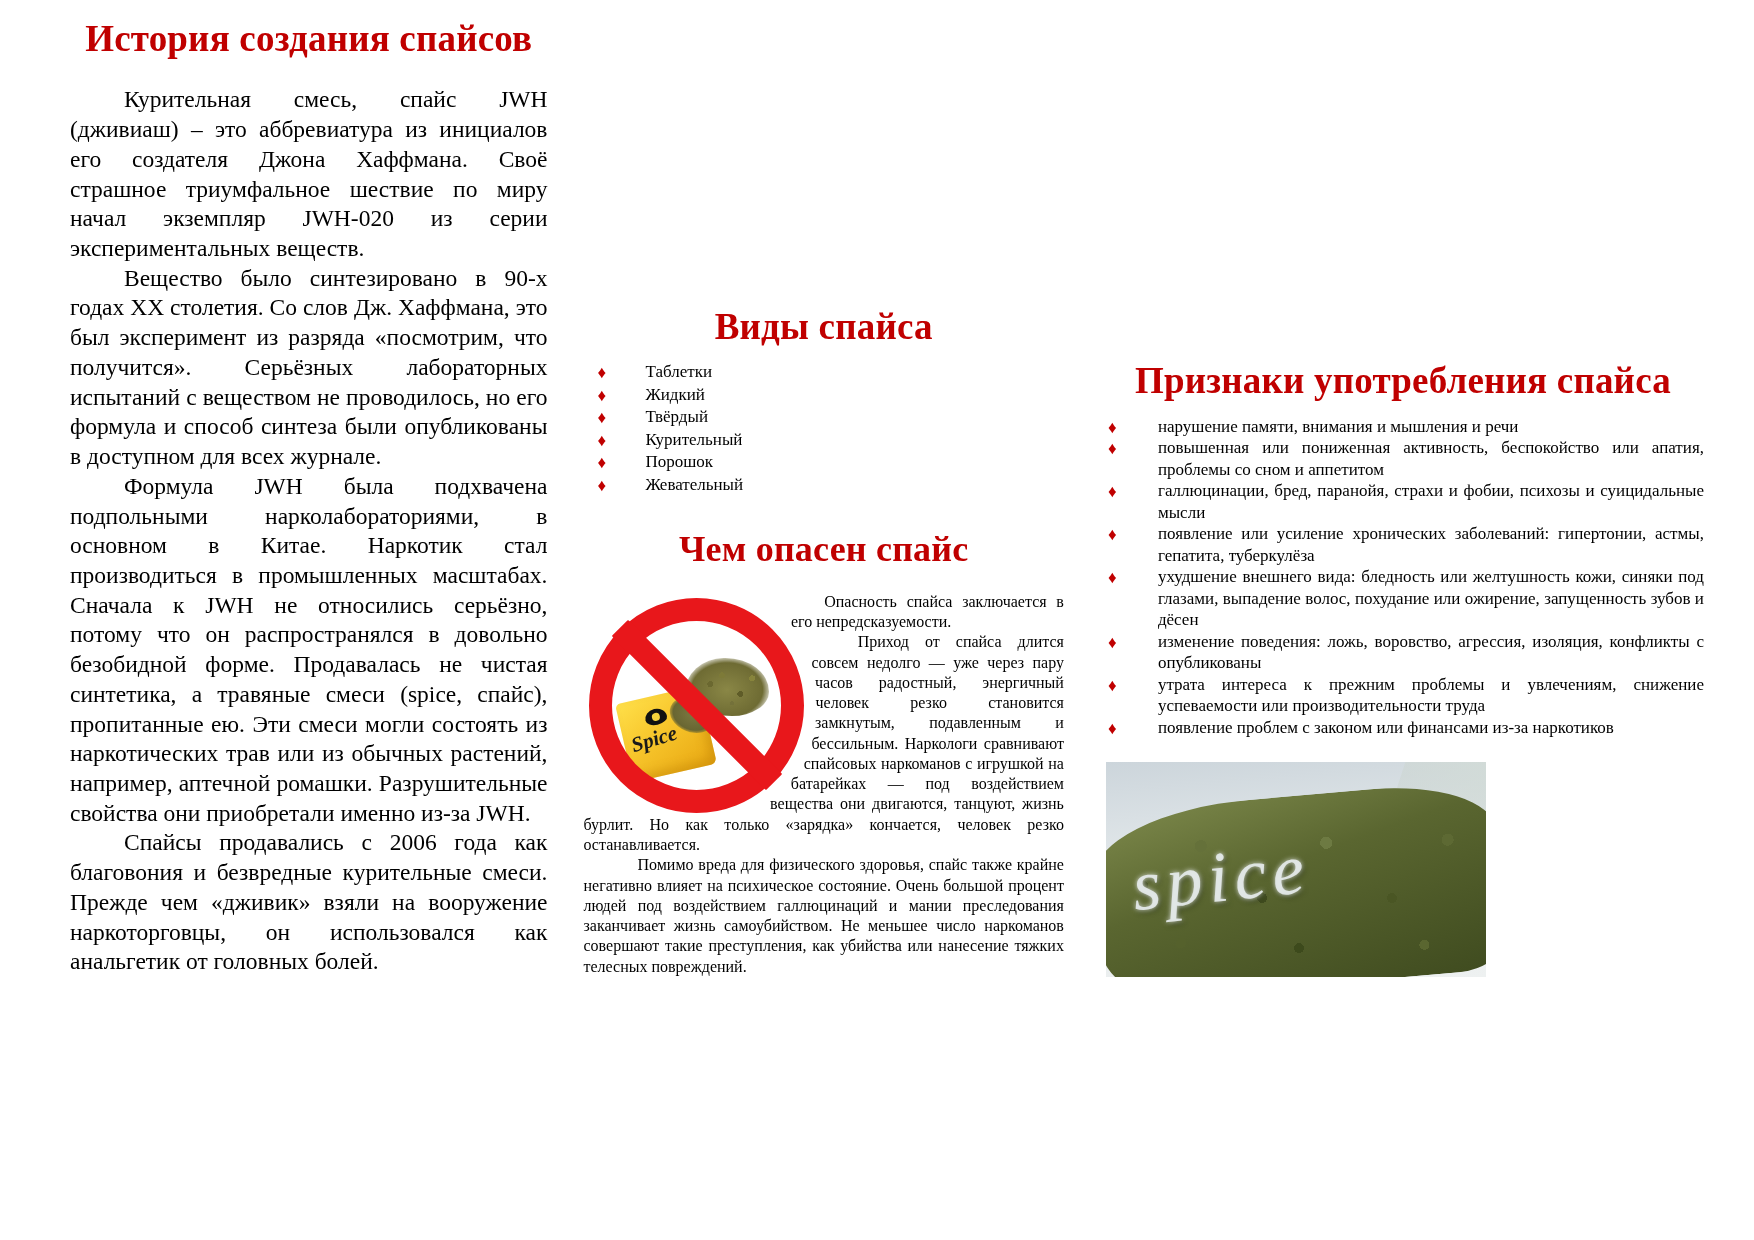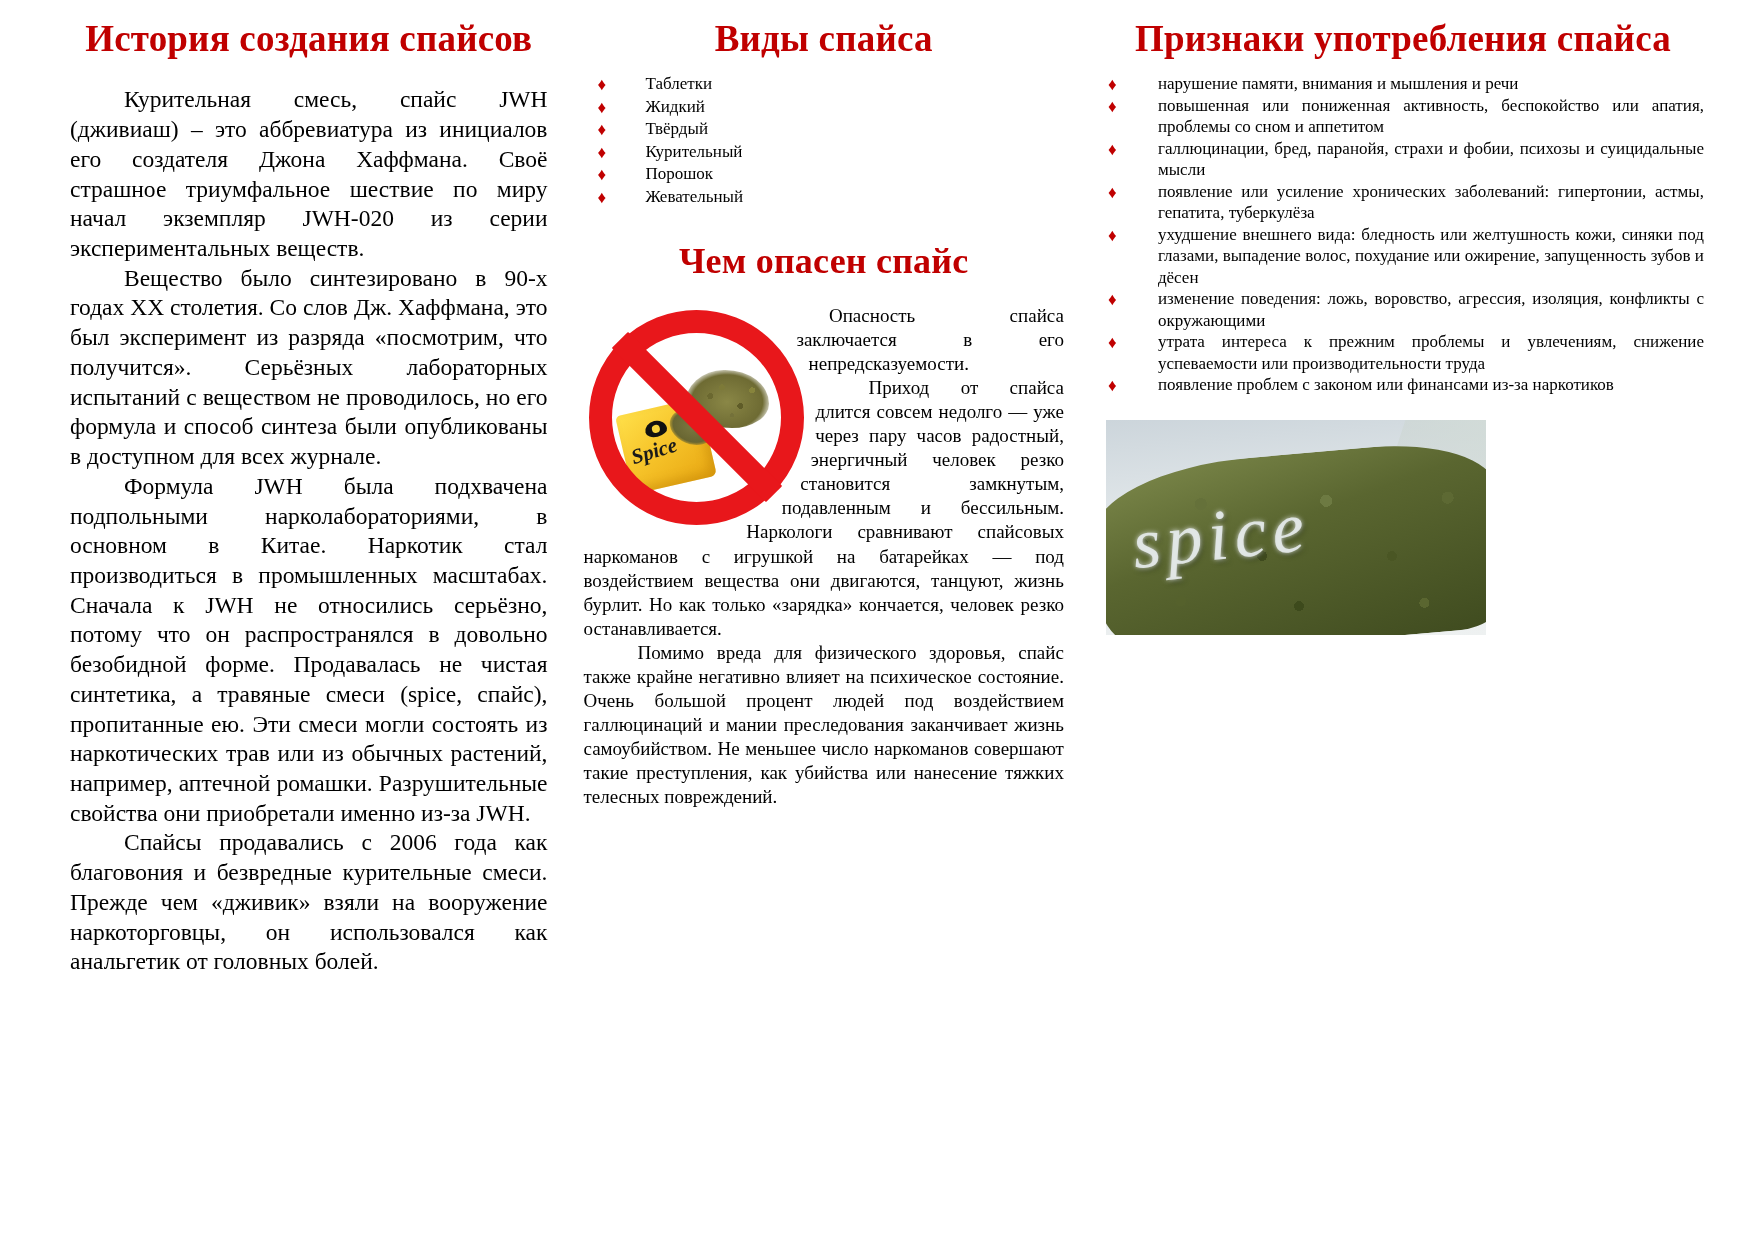--- a/index.html
+++ b/index.html
@@ -14,21 +14,21 @@
   }
   .sheet {
     position: relative;
     width: 1754px;
     height: 1240px;
     padding: 0;
   }
   .columns {
     display: flex;
     flex-direction: row;
-    align-items: flex-start;
+    align-items: flex-end;
     width: 1754px;
     padding: 18px 22px 0 22px;
   }
   .col {
     position: relative;
   }
   .col-1 { width: 545px; padding: 0 18px 0 48px; }
   .col-2 { width: 510px; padding: 0 10px 0 18px; }
   .col-3 { width: 660px; padding: 0 28px 0 28px; }
 
@@ -46,21 +46,21 @@
   h1.heading.col3 { font-size: 37px; margin: 0 0 14px 0; }
 
   p.body {
     font-size: 23.5px;
     line-height: 1.265;
     text-align: justify;
     margin: 0;
     text-indent: 54px;
     hyphens: manual;
   }
-  .col-2 p.body { font-size: 19px; line-height: 1.268; }
+  .col-2 p.body { font-size: 16px; line-height: 1.268; }
 
   
   ul.bullets {
     list-style: none;
     margin: 0;
     padding: 0;
   }
   ul.bullets li {
     position: relative;
     font-size: 17px;
@@ -279,21 +279,21 @@
     </div>
 
     <div class="col col-3">
       <h1 class="heading col3">Признаки употребления спайса</h1>
       <ul class="bullets signs">
         <li>нарушение памяти, внимания и мышления и речи</li>
         <li>повышенная или пониженная активность, беспокойство или апатия, проблемы со сном и аппетитом</li>
         <li>галлюцинации, бред, паранойя, страхи и фобии, психозы и суицидальные мысли</li>
         <li>появление или усиление хронических заболеваний: гипертонии, астмы, гепатита, туберкулёза</li>
         <li>ухудшение внешнего вида: бледность или желтушность кожи, синяки под глазами, выпадение волос, похудание или ожирение, запущенность зубов и дёсен</li>
-        <li>изменение поведения: ложь, воровство, агрессия, изоляция, конфликты с окружающими</li>
+        <li>изменение поведения: ложь, воровство, агрессия, изоляция, конфликты с опубликованы</li>
         <li>утрата интереса к прежним проблемы и увлечениям, снижение успеваемости или производительности труда</li>
         <li>появление проблем с законом или финансами из-за наркотиков</li>
       </ul>
 
       <div class="photo">
         <div class="sheen"></div>
         <div class="bed"></div>
         <div class="letters">spice</div>
       </div>
     </div>

